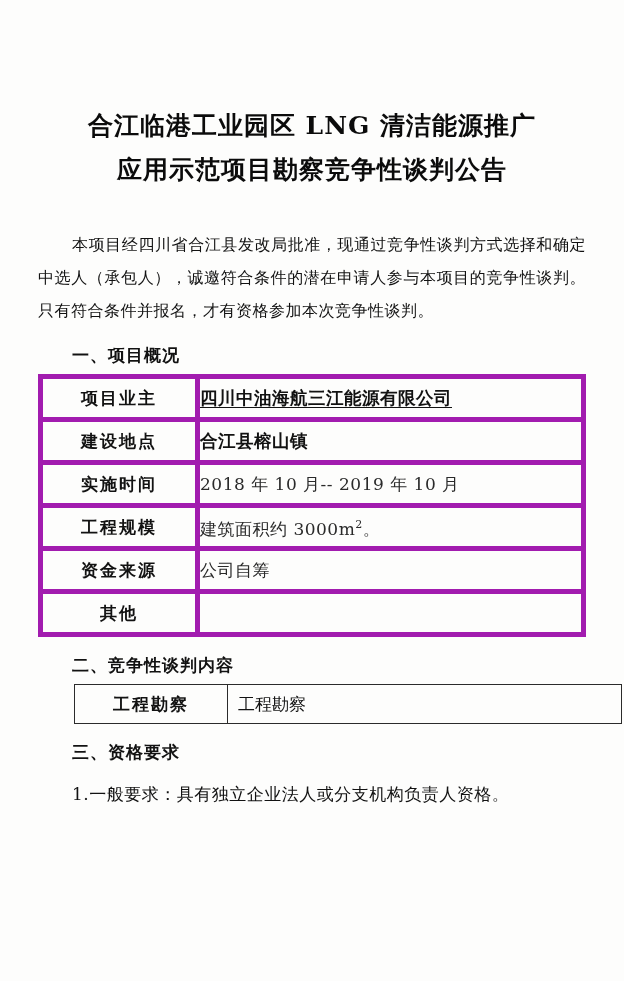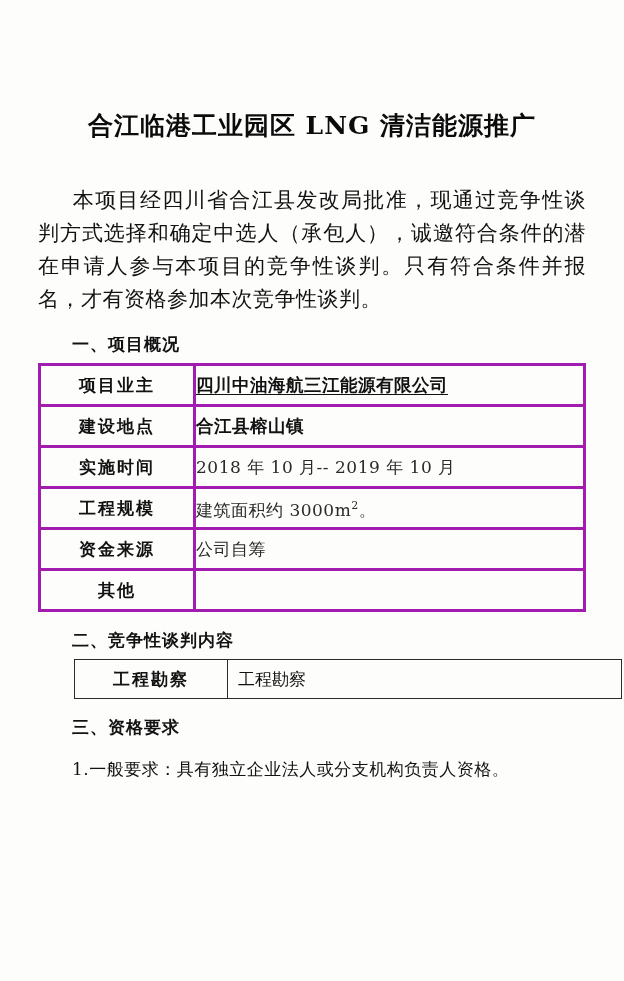--- a/index.html
+++ b/index.html
@@ -29,21 +29,21 @@
   .title-line {
     font-family: "DejaVu Serif", "Liberation Serif", serif;
     font-weight: bold;
     font-size: 25px;
     letter-spacing: 1px;
     line-height: 44px;
     color: #0b0b0b;
   }
   .intro {
     margin-top: 36px;
-    font-size: 21px;
+    font-size: 16px;
     line-height: 33px;
     text-align: justify;
     letter-spacing: 0.5px;
   }
   .intro .indent {
     display: inline-block;
     width: 34px;
   }
   .section-heading {
     margin-top: 13px;
@@ -53,21 +53,21 @@
     padding-left: 34px;
     line-height: 30px;
   }
   table.info {
     width: 100%;
     border-collapse: collapse;
     margin-top: 4px;
     table-layout: fixed;
   }
   table.info td {
-    border: 3px solid #a21caf;
+    border: 5px solid #a21caf;
     padding: 0;
     vertical-align: middle;
   }
   td.label {
     width: 152px;
     text-align: center;
     font-size: 17px;
     font-weight: bold;
     letter-spacing: 2px;
     height: 38px;
@@ -135,20 +135,21 @@
     vertical-align: super;
   }
 </style>
 </head>
 <body>
 
 <div class="page">
 
   <div class="title-block">
     <div class="title-line">合江临港工业园区 LNG 清洁能源推广</div>
+    <div class="title-line">应用示范项目勘察竞争性谈判公告</div>
   </div>
 
   <div class="intro"><span class="indent"></span><span>本项目经四川省合江县发改局批准，现通过竞争性谈判方式选择和确定中选人（承包人），诚邀符合条件的潜在申请人参与本项目的竞争性谈判。只有符合条件并报名，才有资格参加本次竞争性谈判。</span></div>
 
   <div class="section-heading">一、项目概况</div>
 
   <table class="info">
     <tbody>
         <tr>
       <td class="label">项目业主</td>

